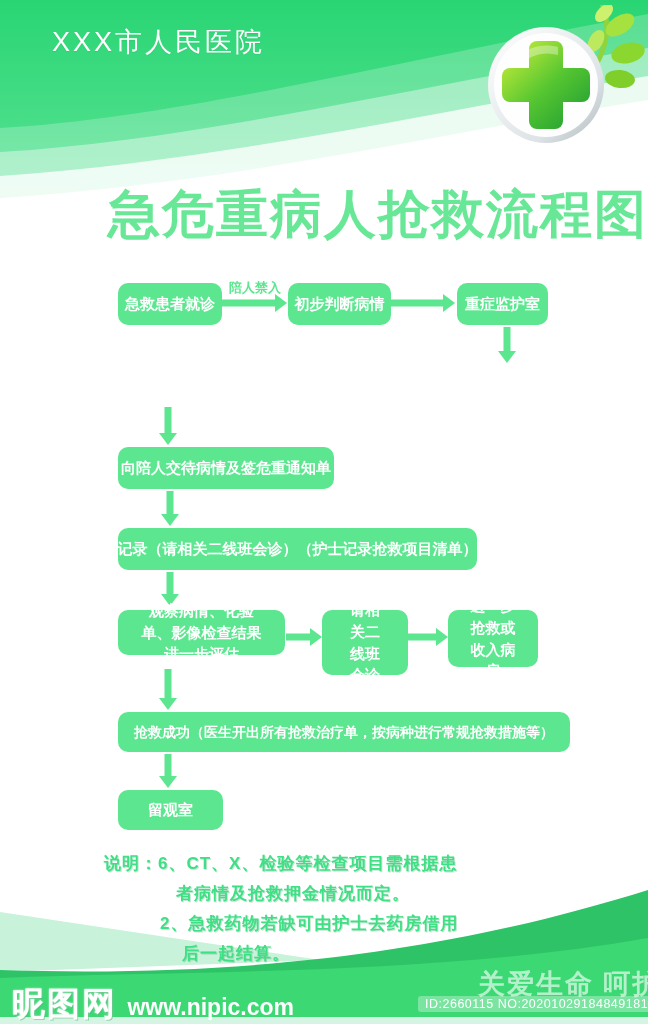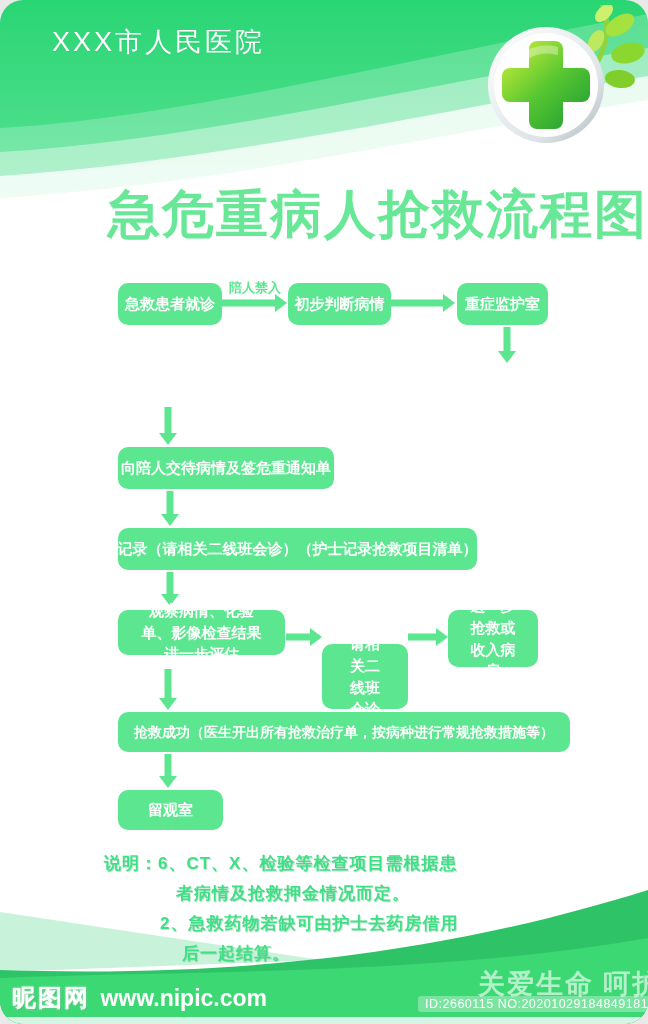--- a/index.html
+++ b/index.html
@@ -1,20 +1,20 @@
 <!DOCTYPE html>
 <html><head>
 <meta charset="utf-8">
 <style>
   * { margin:0; padding:0; box-sizing:border-box; }
   html,body { background:#e9e9e9; }
   body { font-family:"Liberation Sans","DejaVu Sans",sans-serif; }
   .poster {
     position:relative; width:648px; height:1024px; margin:0 auto;
-    background:#ffffff; overflow:hidden;border-radius:23px;
+    background:#ffffff; overflow:hidden;
   }
   svg.layer { position:absolute; left:0; display:block; pointer-events:none; }
   .hospital-name {
     position:absolute; left:52px; top:24px; font-size:27px; color:#ffffff;
     letter-spacing:3px; font-weight:500; text-shadow:0 1px 1px rgba(0,0,0,0.06);
   }
   .poster-title {
     position:absolute; left:0; right:0; top:180px; text-align:right;
     font-size:52px; font-weight:900; letter-spacing:2px; color:#68e897;
     text-shadow:3px 3px 0 #ffffff, -1px -1px 0 rgba(255,255,255,0.8);
@@ -64,21 +64,21 @@
     position:absolute; left:478px; top:966px; font-size:27px; font-weight:bold;
     color:rgba(255,255,255,0.62); letter-spacing:2px; white-space:nowrap;
   }
   .wm-pill {
     position:absolute; left:418px; top:996px; background:rgba(255,255,255,0.32);
     border-radius:3px; padding:1px 7px; font-size:12.5px; color:#ffffff;
     white-space:nowrap; letter-spacing:0.5px;
   }
   .site-mark { position:absolute; left:12px; top:982px; color:#ffffff;
     font-weight:bold; white-space:nowrap; }
-  .site-name { font-size:24px; letter-spacing:2px;
+  .site-name { font-size:33px; letter-spacing:2px;
     text-shadow:0 0 2px rgba(255,255,255,0.9), 1px 1px 0 rgba(40,160,90,0.5); }
   .site-url { font-size:23px; margin-left:6px; }
 </style>
 </head>
 <body>
 
 <div class="poster">
 
   <svg class="layer" style="top:0" width="648" height="300" viewBox="0 0 648 300">
     <defs>
@@ -177,21 +177,21 @@
       <div class="head"></div>
   </div>
 
   <div class="fbox" style="left:118px;top:610px;width:167px;height:45px">观察病情、化验单、影像检查结果进一步评估</div>
 
   <div class="arrow-right" style="left:286px;top:628px;width:36px">
     <div class="shaft"></div>
       <div class="head"></div>
   </div>
 
-  <div class="fbox" style="left:322px;top:644px;width:86px;height:65px">请相关二线班会诊</div>
+  <div class="fbox" style="left:322px;top:610px;width:86px;height:65px">请相关二线班会诊</div>
 
   <div class="arrow-right" style="left:408px;top:628px;width:40px">
     <div class="shaft"></div>
       <div class="head"></div>
   </div>
 
   <div class="fbox" style="left:448px;top:610px;width:90px;height:57px">进一步抢救或收入病房</div>
 
   <div class="arrow-down" style="left:159px;top:669px;height:41px">
     <div class="shaft"></div>

